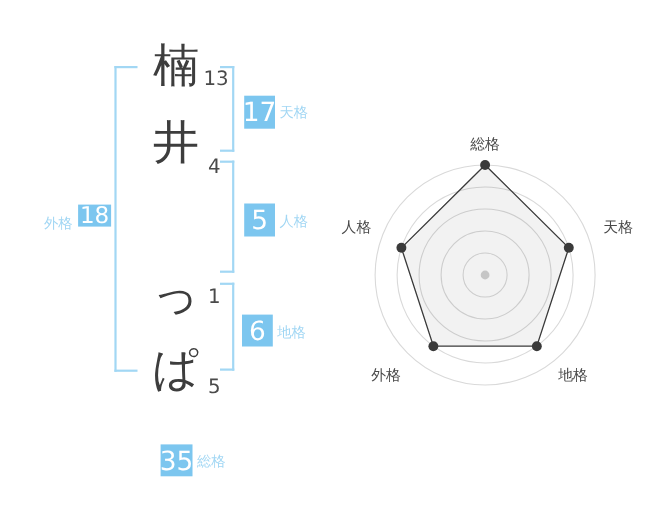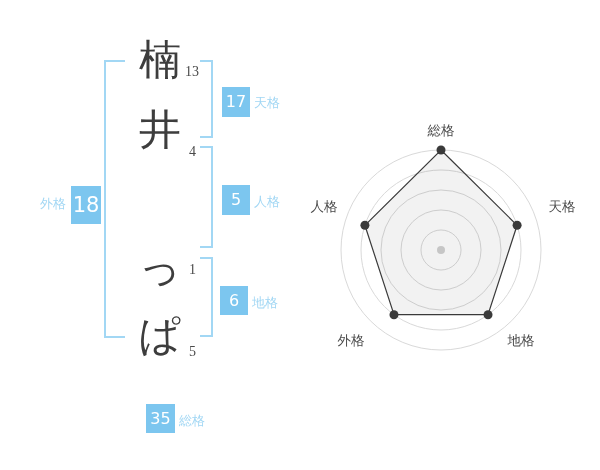--- a/index.html
+++ b/index.html
@@ -7,21 +7,21 @@
     position:relative;width:600px;height:470px;background:#fff;overflow:hidden;
     font-family:"DejaVu Sans","Liberation Sans",sans-serif;
   }
   
   .nchar{
     position:absolute;left:132px;width:56px;height:52px;line-height:52px;
     text-align:center;font-size:42px;font-weight:400;color:var(--char-color,#3d3d3d);
   }
   .c0{top:34px}.c1{top:104px}.c2{top:242px}.c3{top:309px}
   .nstroke{
-    position:absolute;font-size:14px;color:var(--stroke-color,#4a4a4a);line-height:14px;font-family:Liberation Serif, serif;
+    position:absolute;font-size:18px;color:var(--stroke-color,#4a4a4a);line-height:14px;
   }
   .s0{left:185px;top:65px}.s1{left:189px;top:145px}.s2{left:189px;top:263px}.s3{left:189px;top:345px}
   
   .bracket{position:absolute;box-sizing:border-box;}
   .bracket-left{
     left:104px;top:60px;width:21px;height:278px;
     border-left:2px solid var(--accent-light,#a5d8f4);
     border-top:2px solid var(--accent-light,#a5d8f4);
     border-bottom:2px solid var(--accent-light,#a5d8f4);
   }
@@ -30,28 +30,28 @@
     border-top:2px solid var(--accent-light,#a5d8f4);
     border-bottom:2px solid var(--accent-light,#a5d8f4);
   }
   .br-tenkaku{left:200px;top:60px;width:13px;height:78px;}
   .br-jinkaku{left:200px;top:146px;width:13px;height:102px;}
   .br-chikaku{left:200px;top:257px;width:13px;height:80px;}
   
   .badge{
     position:absolute;width:28px;height:30px;background:var(--accent-badge,#7cc6ef);
     color:var(--badge-num,#fff);display:flex;align-items:center;justify-content:center;
-    font-size:16px;line-height:1;
+    font-size:24px;line-height:1;
   }
   .badge-label{
     position:absolute;font-size:13px;color:var(--accent-light,#a5d8f4);line-height:14px;white-space:nowrap;
   }
   .bg-tenkaku{left:222px;top:87px}   .lb-tenkaku{left:254px;top:96px}
   .bg-jinkaku{left:222px;top:185px}  .lb-jinkaku{left:254px;top:195px}
-  .bg-gaikaku{left:71px;top:186px;width:30px;height:38px;font-size:21px}
+  .bg-gaikaku{left:71px;top:186px;width:30px;height:20px;font-size:21px}
   .lb-gaikaku{left:40px;top:197px}
   .bg-chikaku{left:220px;top:286px;height:29px} .lb-chikaku{left:252px;top:296px}
   .bg-soukaku{left:146px;top:404px;width:29px;height:29px} .lb-soukaku{left:179px;top:414px}
   
   .radar-wrap{position:absolute;left:300px;top:95px;width:300px;height:280px;}
 </style>
 </head>
 <body>
 
 <div class="stage">

